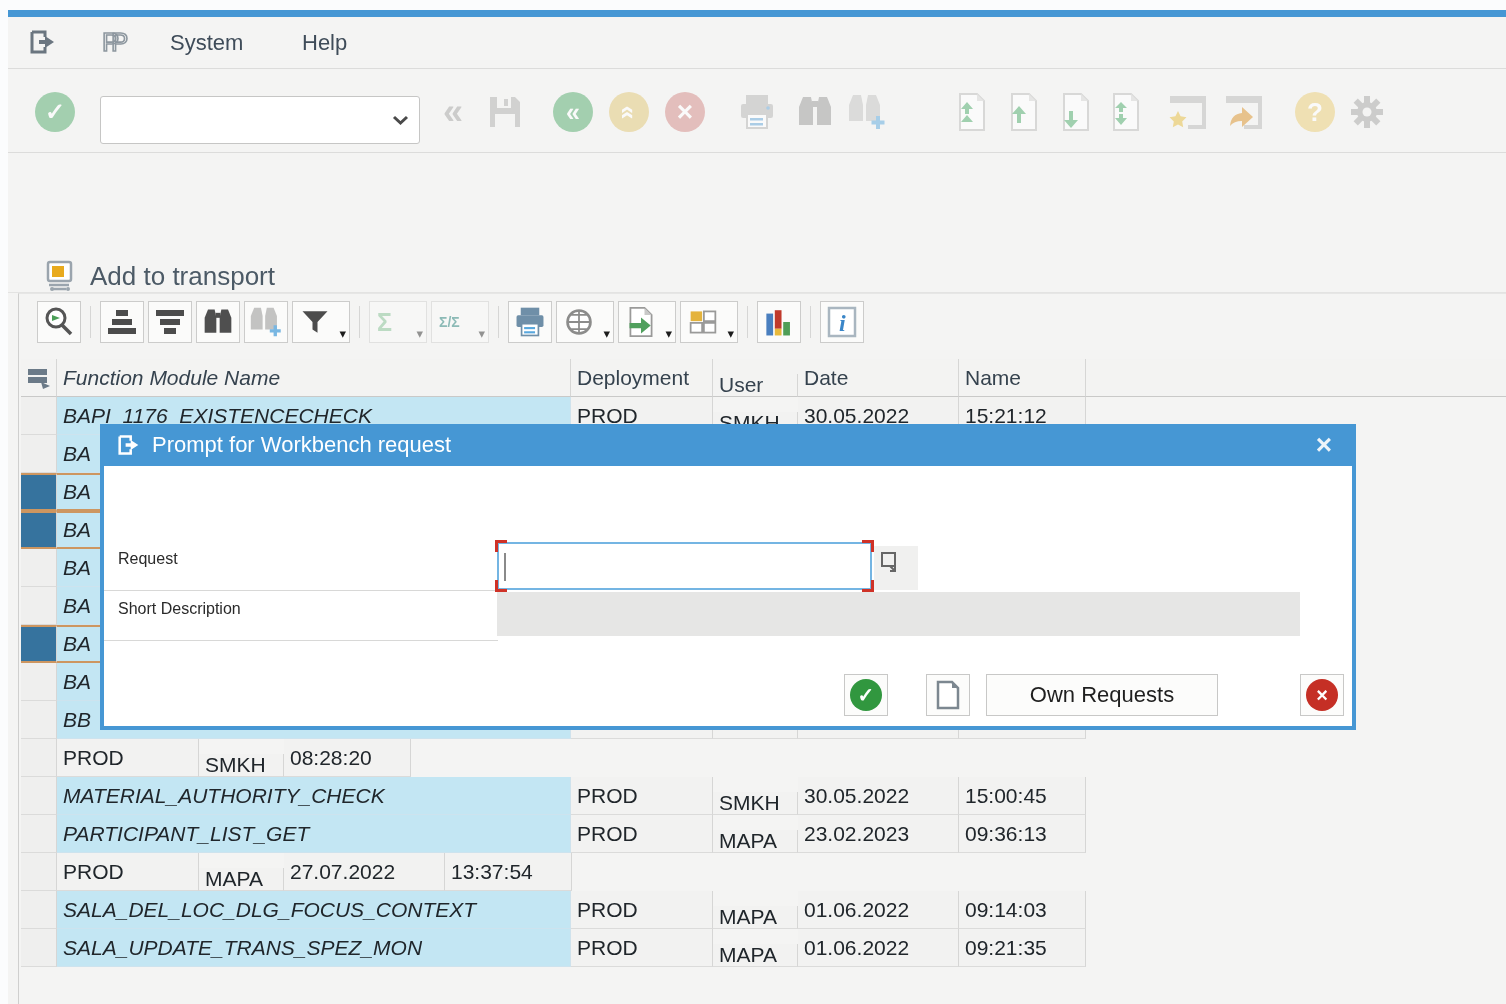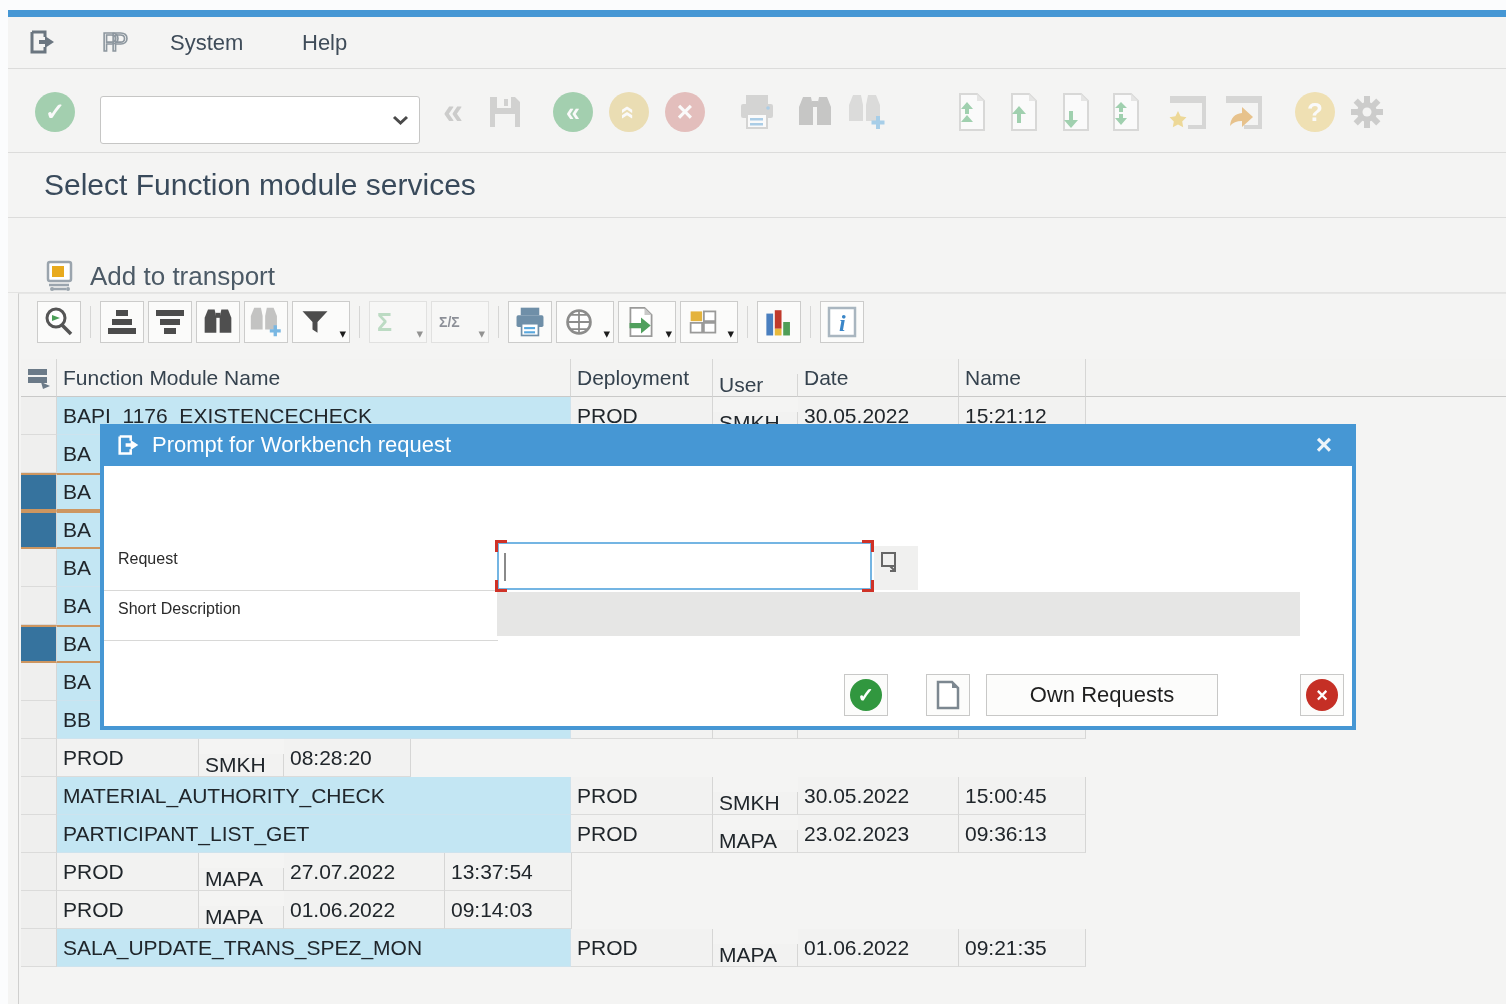--- a/index.html
+++ b/index.html
@@ -44,31 +44,31 @@
   
   .content { position:absolute; left:10px; right:0; top:283px; bottom:0; border-left:1px solid #cfcfce; border-top:1px solid #e6e6e5; }
 
   
   .alvbar { position:absolute; left:18px; top:7px; display:flex; align-items:center; gap:4px; }
   .abtn { height:42px; width:44px; background:#fbfbfa; border:1px solid #cccccb; display:flex; align-items:center; justify-content:center; position:relative; }
   .abtn.wide { width:58px; justify-content:flex-start; padding-left:7px; }
   .caret { position:absolute; right:3px; bottom:2px; font-size:13px; color:#1c1c1c; line-height:1; }
   .sep { width:1px; height:32px; background:#d6d6d5; margin:0 5px; }
   .sig { font-size:25px; color:#79bd8b; font-weight:bold; }
-  .sig2 { font-size:14px; color:#0f172a; font-weight:bold; }
+  .sig2 { font-size:14px; color:#0f766e; font-weight:bold; }
   .dim { opacity:.45; }
 
   
   .grid { position:absolute; left:2px; top:65px; }
   .hdrband { position:absolute; left:2px; top:65px; right:0; height:38px; background:#f3f3f2; border-bottom:1px solid #c9c9c8; }
   .trow, .thead { display:flex; height:38px; }
   .cell { border-right:1px solid #d6d6d5; border-bottom:1px solid #dbdbda; display:flex; align-items:center; padding:0 6px; font-size:21px; color:#20262b; background:#f2f2f1; overflow:hidden; white-space:nowrap; }
   .thead .cell { background:#f3f3f2; color:#35424e; border-bottom:1px solid #c9c9c8; position:relative; z-index:1; }
   .w-sel { width:36px; padding:0 2px; justify-content:center; }
-  .w-name { width:514px; }
+  .w-name { width:514px;font-style:italic; }
   .w-dep { width:142px; }
   .w-user { width:85px;margin-top:15px; }
   .w-date { width:161px; }
   .w-time { width:127px; }
   .trow .w-name { background:#c3e6f3; border-right-color:#cfe2ec; border-bottom-color:#cde3ee; }
   .trow .w-sel { background:#efefee; }
   .trow.selected .w-sel { background:#36739e; }
   .trow.selected .cell { border-top:2px solid #cd9660; border-bottom:2px solid #cd9660; }
 
   
@@ -228,23 +228,20 @@
               <rect x="17" y="4" width="6" height="32" transform="rotate(45 20 20)"></rect>
               <rect x="17" y="4" width="6" height="32" transform="rotate(90 20 20)"></rect>
               <rect x="17" y="4" width="6" height="32" transform="rotate(135 20 20)"></rect>
               <circle cx="20" cy="20" r="10"></circle>
             </g>
             <circle cx="20" cy="20" r="4.5" fill="#f4f4f3"></circle>
           </svg>
       </span>
     </div>
 
-    <div class="titlerow">
-      <span class="t">Select Function module services</span>
-    </div>
 
     <div class="appbar">
       <span class="addbtn">
         <svg width="36" height="32" viewBox="0 0 36 32">
             <rect x="4" y="2" width="23" height="19" rx="2" fill="#fff" stroke="#9aa4ad" stroke-width="2.5"></rect>
             <rect x="8" y="6" width="12" height="11" fill="#e8aa1e"></rect>
             <path d="M5 25h20M8 29h14" stroke="#9aa4ad" stroke-width="2.5"></path>
             <circle cx="8" cy="29" r="2" fill="#9aa4ad"></circle>
             <circle cx="24" cy="29" r="2" fill="#9aa4ad"></circle>
           </svg>
@@ -473,20 +470,21 @@
         </div>
         <div class="trow">
           <span class="cell w-sel"></span>
           <span class="cell w-dep">PROD</span>
           <span class="cell w-user">MAPA</span>
           <span class="cell w-date">27.07.2022</span>
           <span class="cell w-time">13:37:54</span>
         </div>
         <div class="trow">
           <span class="cell w-sel"></span>
+          <span class="cell w-name">SALA_DEL_LOC_DLG_FOCUS_CONTEXT</span>
           <span class="cell w-dep">PROD</span>
           <span class="cell w-user">MAPA</span>
           <span class="cell w-date">01.06.2022</span>
           <span class="cell w-time">09:14:03</span>
         </div>
         <div class="trow">
           <span class="cell w-sel"></span>
           <span class="cell w-name">SALA_UPDATE_TRANS_SPEZ_MON</span>
           <span class="cell w-dep">PROD</span>
           <span class="cell w-user">MAPA</span>

